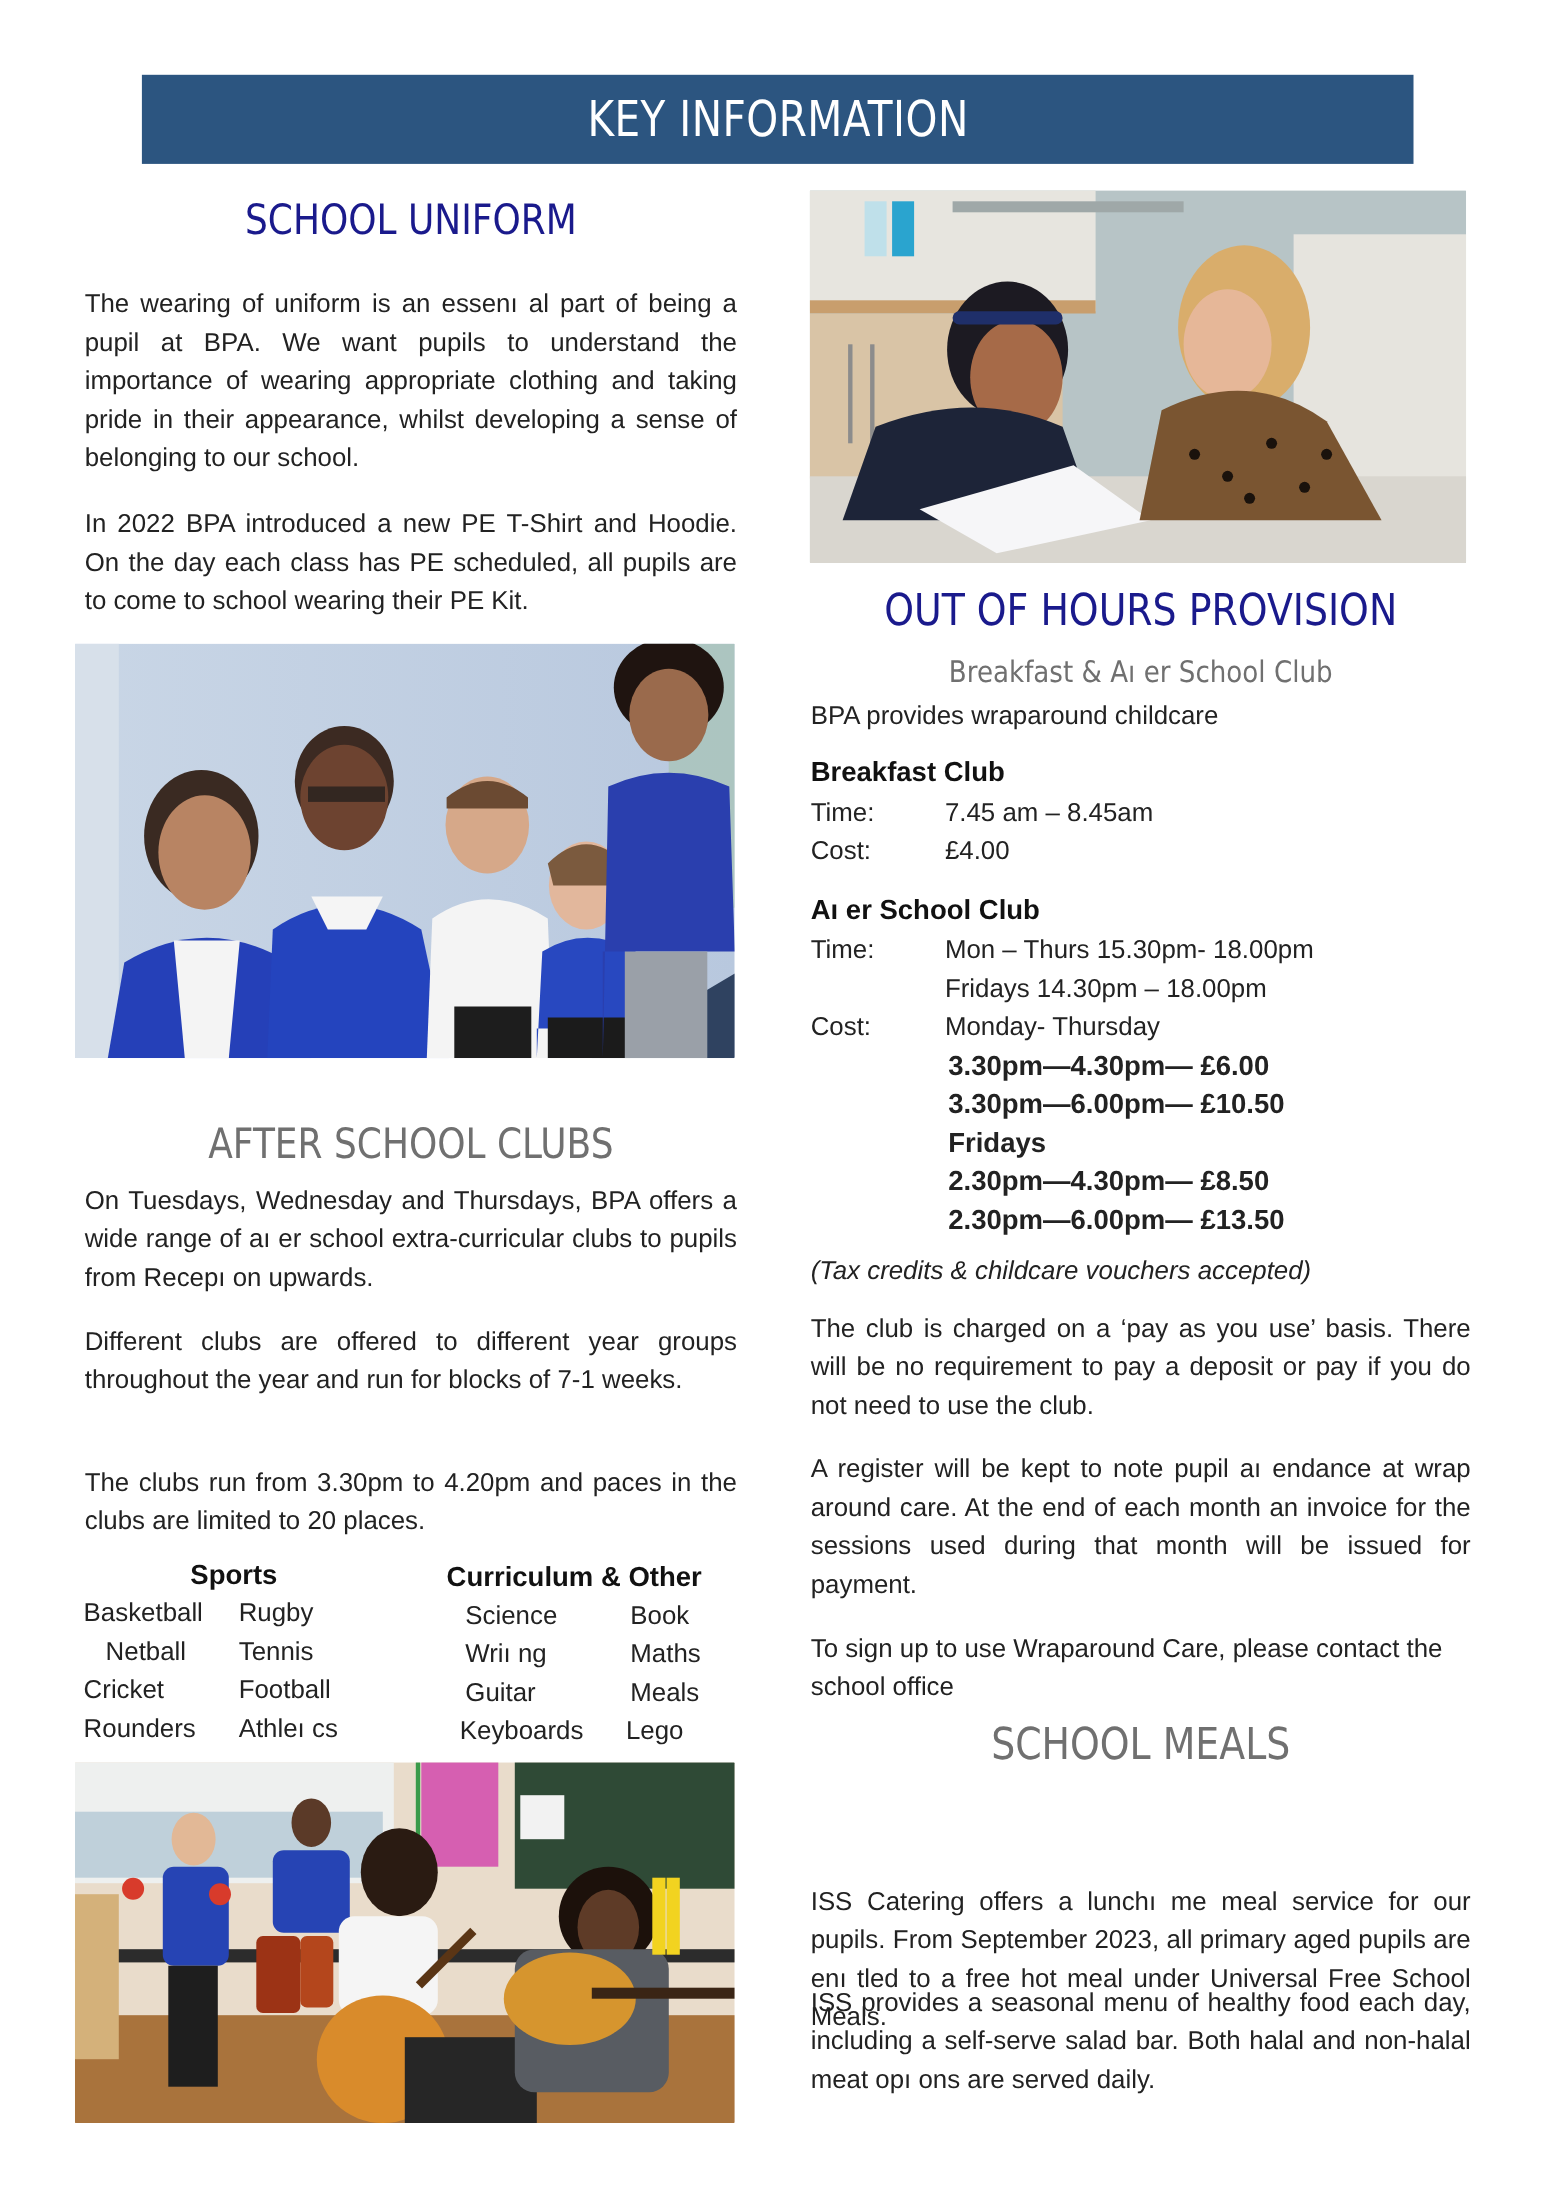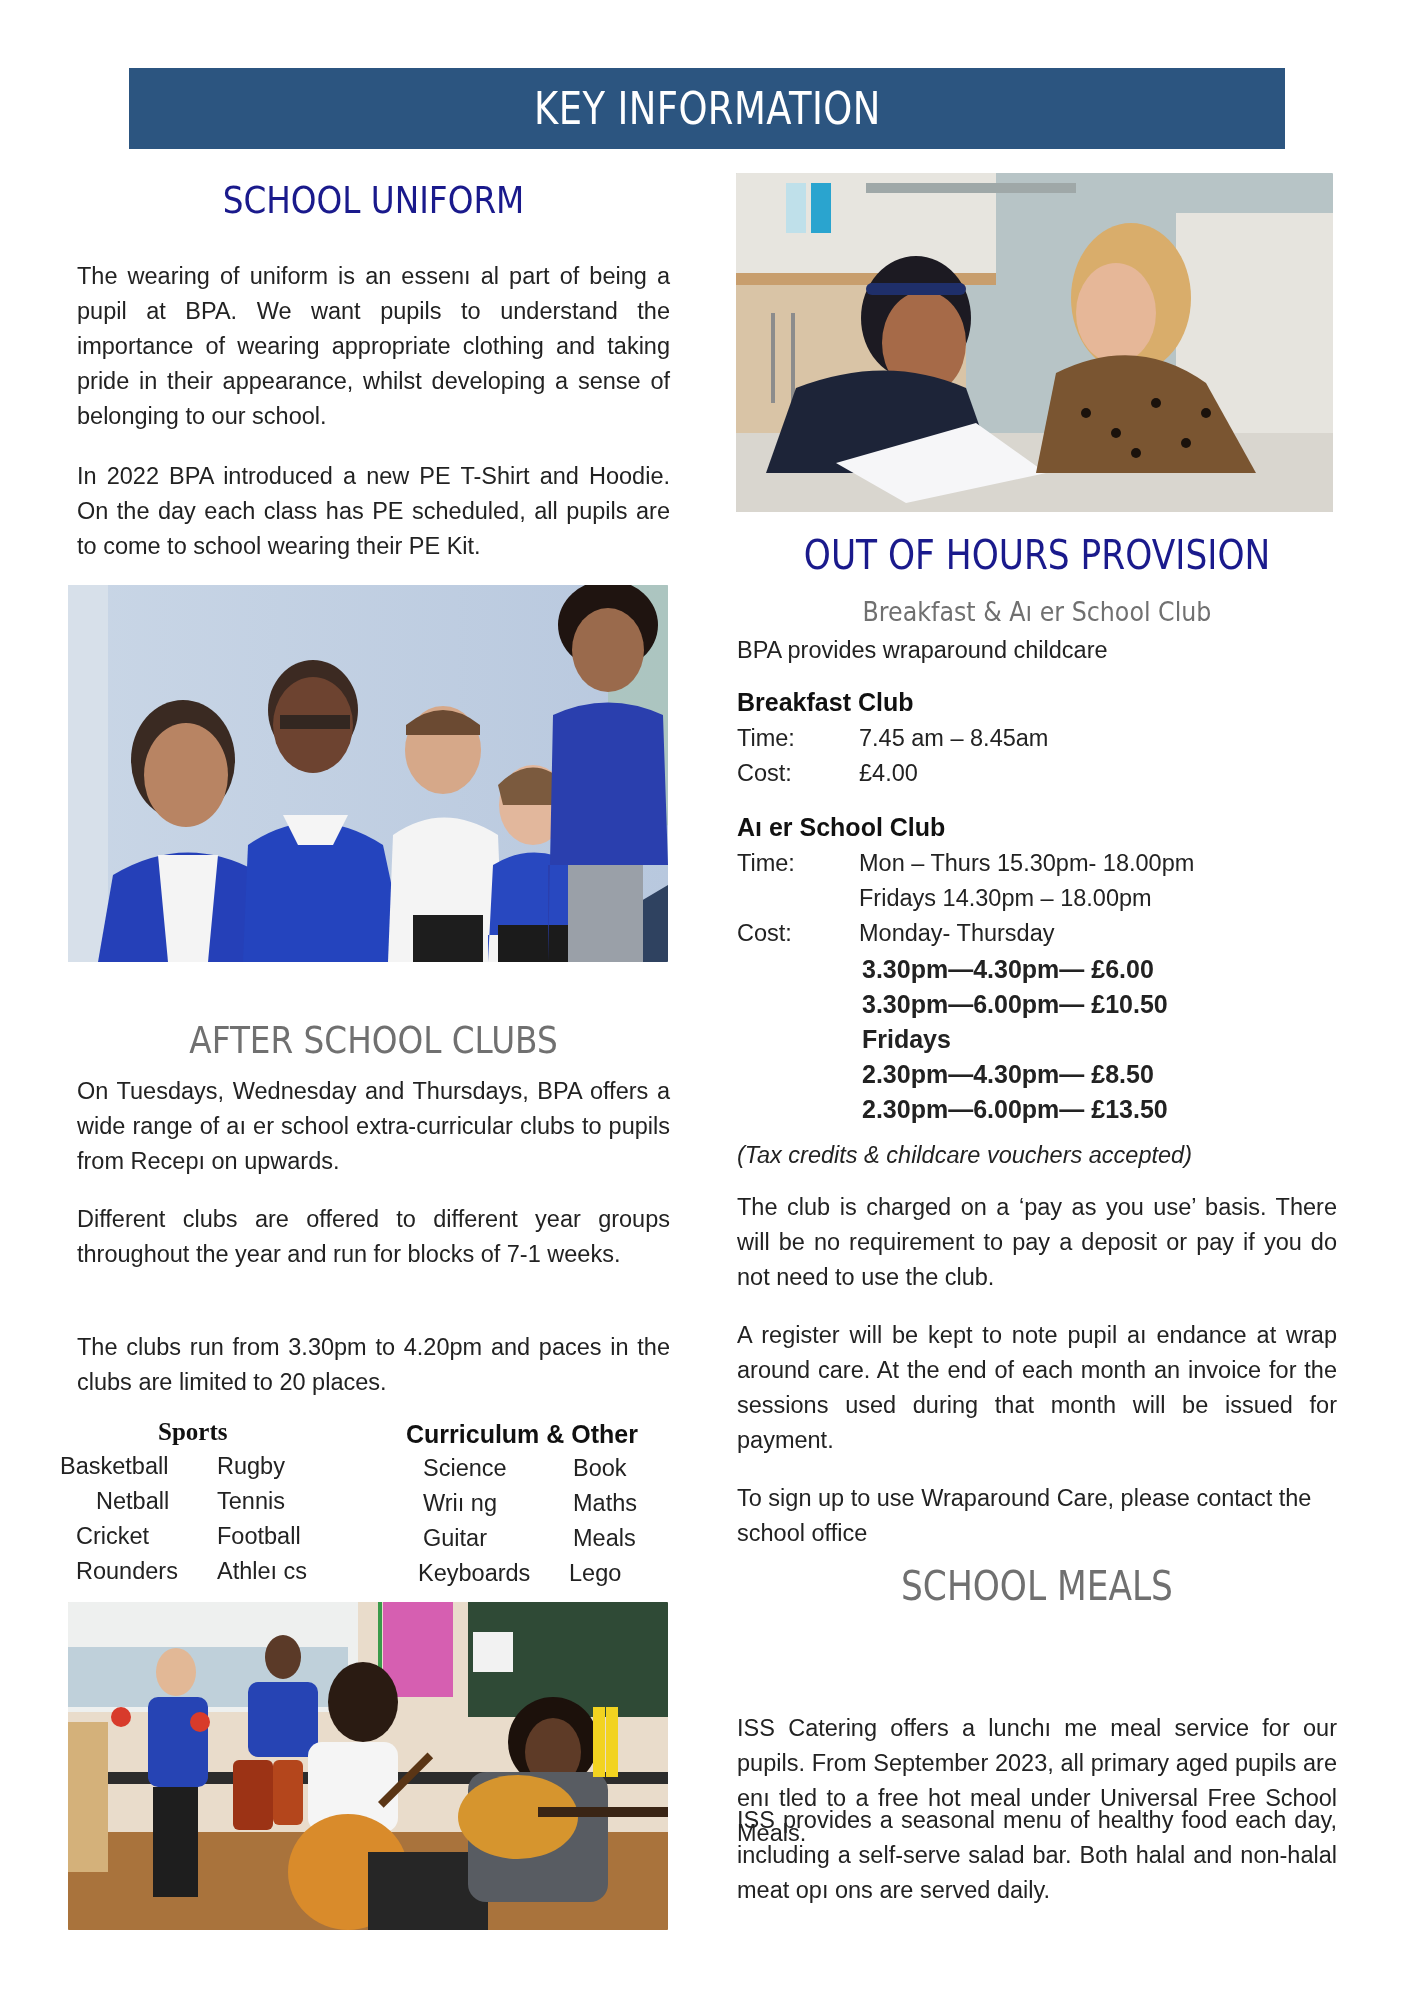--- a/index.html
+++ b/index.html
@@ -97,22 +97,22 @@
     <rect x="500" y="280" width="75" height="97" fill="#9aa0a8"></rect>
   </svg>
 </div>
 
 <h2 class="heading grey" style="left:77px; width:593px; top:1018px; font-size:38px; transform:scaleX(0.86);">AFTER SCHOOL CLUBS</h2>
 
 <p class="para left-col" style="top:1074px;">On Tuesdays, Wednesday and Thursdays, BPA offers a wide range of aı er school extra-curricular clubs to pupils from Recepı on upwards.</p>
 <p class="para left-col" style="top:1202px;">Different clubs are offered to different year groups throughout the year and run for blocks of 7-1 weeks.</p>
 <p class="para left-col" style="top:1330px;">The clubs run from 3.30pm to 4.20pm and paces in the clubs are limited to 20 places.</p>
 
-<div class="club-head" style="left:158px; top:1418px;font-family:Liberation Serif, serif;">Sports</div>
-<div class="club-item" style="left:60px; top:1453px;">Basketball</div>
+<div class="club-head" style="left:173px; top:1418px;">Sports</div>
+<div class="club-item" style="left:76px; top:1453px;">Basketball</div>
 <div class="club-item" style="left:76px; top:1488px;margin-left:20px;">Netball</div>
 <div class="club-item" style="left:76px; top:1523px;">Cricket</div>
 <div class="club-item" style="left:76px; top:1558px;">Rounders</div>
 <div class="club-item" style="left:217px; top:1453px;">Rugby</div>
 <div class="club-item" style="left:217px; top:1488px;">Tennis</div>
 <div class="club-item" style="left:217px; top:1523px;">Football</div>
 <div class="club-item" style="left:217px; top:1558px;">Athleı cs</div>
 
 <div class="club-head" style="left:406px; top:1420px;">Curriculum &amp; Other</div>
 <div class="club-item" style="left:423px; top:1455px;">Science</div>

